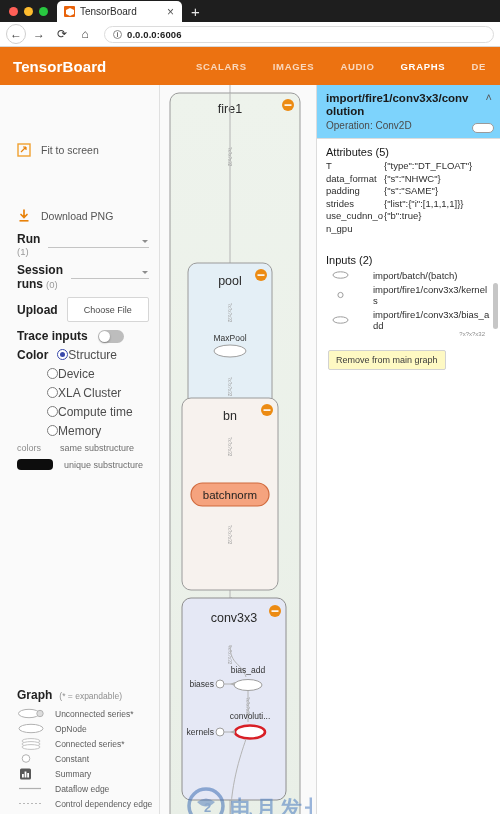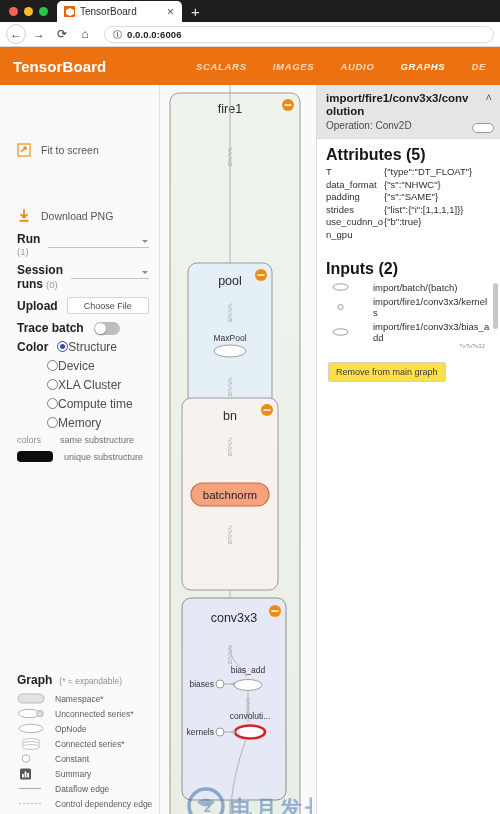--- a/index.html
+++ b/index.html
@@ -59,21 +59,21 @@
     justify-content:center; font-weight:bold; flex:0 0 auto;
   }
   .url-text { font-size:9.5px; color:#1c1c1c; font-weight:bold; letter-spacing:.1px; }
 
   
   .tb-header {
     height:38px; background:#ec7211; display:flex; align-items:center;
     justify-content:space-between; padding:0 14px 0 13px;
   }
   .tb-logo { color:#fff; font-size:15px; font-weight:bold; letter-spacing:.1px; }
-  .tb-nav { display:flex; align-items:center; gap:26px; padding-right:0;font-style:italic; }
+  .tb-nav { display:flex; align-items:center; gap:26px; padding-right:0; }
   .tb-nav-item {
     color:rgba(255,255,255,.72); font-size:9.5px; font-weight:bold;
     letter-spacing:.7px; cursor:pointer; white-space:nowrap;
   }
   .tb-nav-item.active { color:#fff; }
 
   
   .tb-body { display:flex; height:751px; background:#fafafa; }
 
   
@@ -96,21 +96,21 @@
   .select-line {
     flex:1; margin-left:8px; margin-top:5px; border-bottom:1px solid #c4c4c4;
     height:11px; position:relative; cursor:pointer; min-width:10px;
   }
   .select-line:after {
     content:""; position:absolute; right:1px; top:3px;
     border-left:3px solid transparent; border-right:3px solid transparent;
     border-top:3.5px solid #8d8d8d;
   }
   .choose-file {
-    margin-left:9px; flex:1; height:17px; border:1px solid #d6d6d6;
+    margin-left:9px; flex:1; height:25px; border:1px solid #d6d6d6;
     background:#fff; border-radius:2px; display:flex; align-items:center;
     justify-content:center; font-size:9px; color:#4a4a4a; cursor:pointer;
   }
   .toggle {
     margin-left:10px; width:26px; height:13px; border-radius:7px;
     background:#bdbdbd; position:relative; cursor:pointer; margin-top:2px;
     flex:0 0 auto;
   }
   .toggle:before {
     content:""; position:absolute; left:1px; top:1px; width:11px; height:11px;
@@ -158,49 +158,49 @@
     position:absolute; right:4px; bottom:4px; width:128px; height:70px;
     opacity:.55; pointer-events:none;
   }
 
   
   .info-panel {
     width:184px; flex:0 0 184px; background:#fff; border-left:1px solid #dcdcdc;
     display:flex; flex-direction:column; position:relative;
   }
   .info-head {
-    background:#e5e5e5; padding:7px 15px 7px 9px; border-bottom:1px solid #dcdcdc;
+    background:#7dd3fc; padding:7px 15px 7px 9px; border-bottom:1px solid #dcdcdc;
     position:relative;
   }
   .info-title {
     font-size:11.5px; font-weight:bold; color:#1a1a1a; line-height:13px;
     padding-right:14px; word-break:break-all;
   }
   .info-op { font-size:10px; color:#4a4a4a; margin-top:2px; }
   .collapse-caret {
     position:absolute; right:8px; top:7px; font-size:11px; color:#555;
     cursor:pointer; line-height:1;
   }
   .info-head-node {
     position:absolute; right:6px; bottom:5px; width:22px; height:10px;
     border:1px solid #9a9a9a; border-radius:6px; background:#fff;
   }
   .info-scroll { flex:1; padding:7px 9px 0 9px; overflow:hidden; position:relative; }
-  .sect-title { font-size:16px; font-weight:bold; color:#161616; margin:0 0 2px 0; }
+  .sect-title { font-size:11px; font-weight:normal; color:#161616; margin:0 0 2px 0; }
   .sect-title.sp { margin-top:19px; }
   .attr-row { display:flex; font-size:9.5px; color:#2e2e2e; line-height:12.5px; }
   .attr-key { width:58px; flex:0 0 58px; white-space:nowrap; overflow:visible; }
   .attr-val { flex:1; word-break:break-all; }
   .io-row { display:flex; align-items:center; gap:7px; padding:1.5px 0 1.5px 5px; cursor:pointer; }
   .io-sym { width:18px; flex:0 0 18px; display:flex; align-items:center; justify-content:center; }
   .io-name { font-size:9.5px; color:#2e2e2e; word-break:break-all;padding-left:17px; }
   .io-shape { font-size:6px; color:#8d8d8d; text-align:right; padding-right:6px; margin-top:-1px; }
   .remove-btn {
     margin:13px 0 0 2px; display:inline-block; border:1px solid #d2d2d2;
-    background:#fde047; border-radius:2px; font-size:9px; color:#3c3c3c;
+    background:#fef9c3; border-radius:2px; font-size:9px; color:#3c3c3c;
     padding:4px 7px; cursor:pointer;
   }
   .panel-scrollbar {
     position:absolute; right:2px; top:144px; width:5px; height:46px;
     background:#c6c6c6; border-radius:3px; cursor:pointer;
   }
 </style>
 </head>
 <body>
 
@@ -284,21 +284,21 @@
       </div>
       <div class="select-line"></div>
     </div>
 
     <div class="ctl-row" style="align-items:center">
       <div class="ctl-label">Upload</div>
       <div class="choose-file">Choose File</div>
     </div>
 
     <div class="ctl-row" style="align-items:center">
-      <div class="ctl-label">Trace batch</div>
+      <div class="ctl-label">Trace inputs</div>
       <div class="toggle"></div>
     </div>
 
     <div class="radio-group">
       <div class="radio-row first">
         <div class="ctl-label" style="margin-right:9px">Color</div>
         <div class="radio checked"></div>
         <span class="radio-label">Structure</span>
       </div>
       <div class="radio-row">
@@ -327,28 +327,20 @@
       <span class="swatch-solid"></span>
       <span class="swatch-note">unique substructure</span>
     </div>
 
     <div class="legend">
       <div class="legend-title-row">
         <span class="legend-title">Graph</span>
         <span class="legend-hint">(* = expandable)</span>
       </div>
 
-      <div class="legend-row">
-        <span class="legend-sym">
-          <svg width="28" height="11">
-              <rect x="1" y="1" width="26" height="9" rx="4.5" fill="#e2e2e2" stroke="#b9b9b9"></rect>
-            </svg>
-        </span>
-        <span class="legend-label">Namespace*</span>
-      </div>
 
       <div class="legend-row">
         <span class="legend-sym">
           <svg width="28" height="11">
             <ellipse cx="12" cy="5.5" rx="10.5" ry="4.2" fill="#fff" stroke="#b2b2b2"></ellipse>
             <circle cx="23" cy="5.5" r="3.2" fill="#dcdcdc" stroke="#b2b2b2"></circle>
           </svg>
         </span>
         <span class="legend-label">Unconnected series*</span>
       </div>

